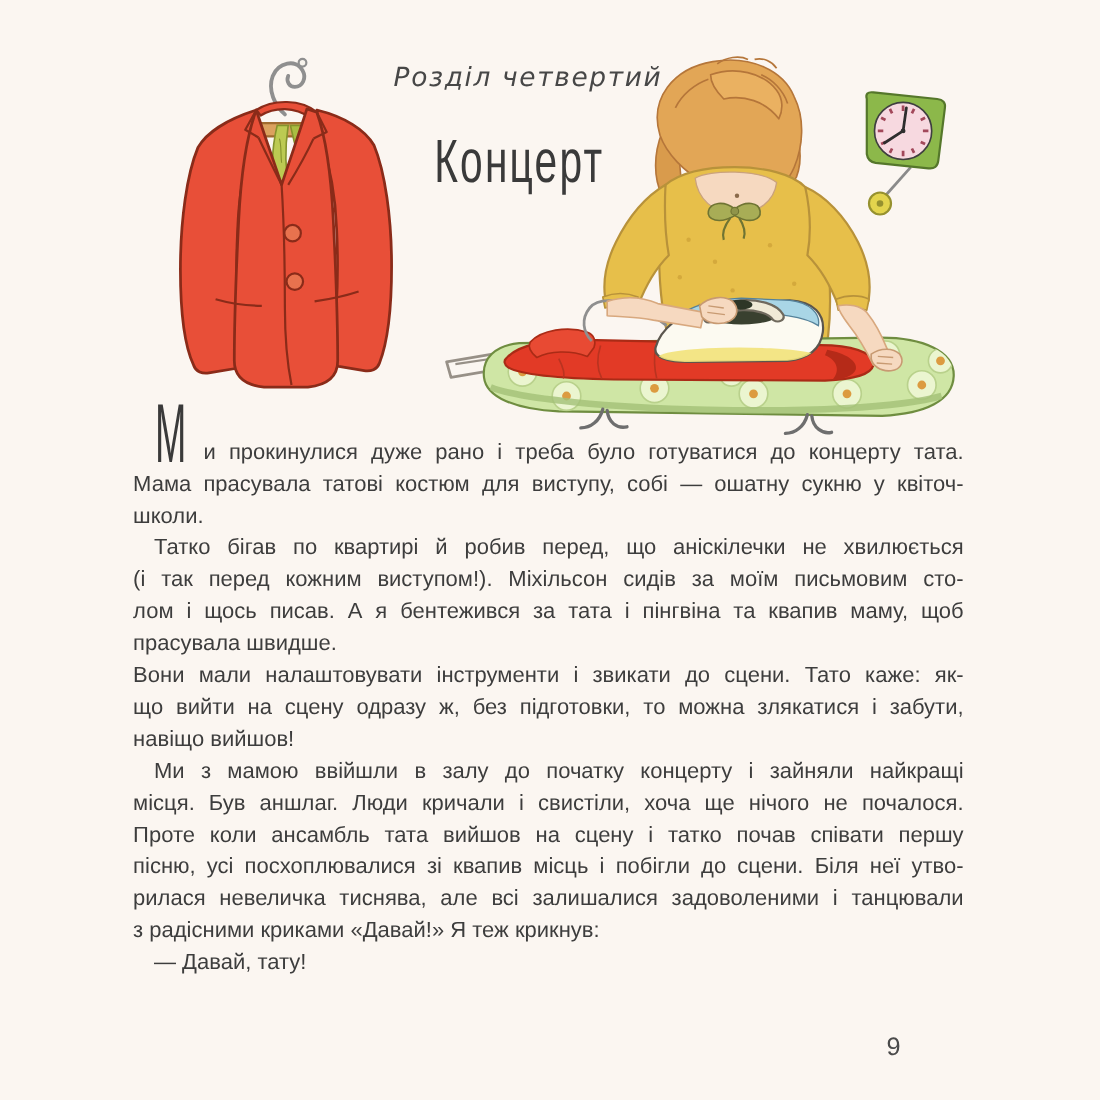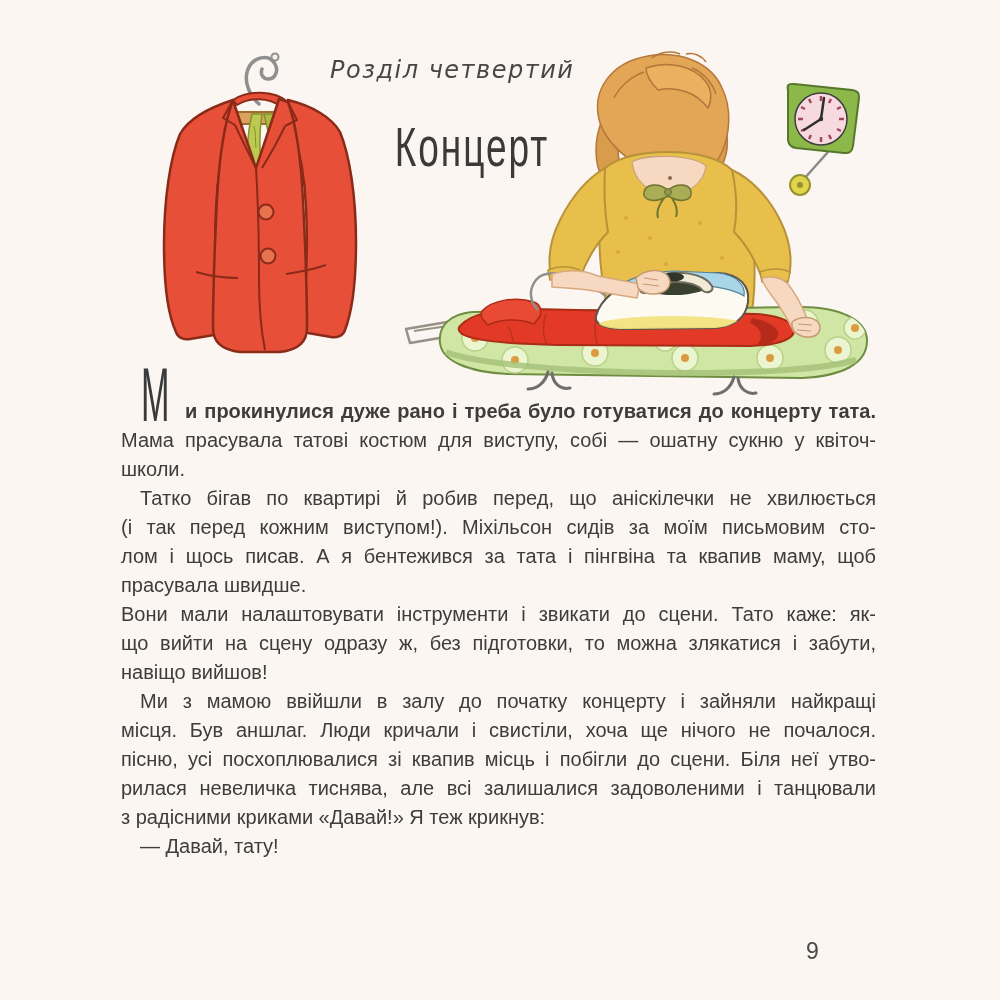--- a/index.html
+++ b/index.html
@@ -2,21 +2,21 @@
 <html><head>
 <meta charset="utf-8">
 <style>
   html,body{margin:0;padding:0;background:#e8e4e0;}
   .page{
     position:relative;width:1000px;height:1000px;margin:0 auto;
     background:#fbf6f1;overflow:hidden;
     font-family:"Liberation Sans",sans-serif;color:#3d3d3d;
   }
   .kicker{
-    position:absolute;left:330px;top:56px;width:300px;text-align:left;
+    position:absolute;left:330px;top:56px;width:300px;text-align:center;
     font-family:"DejaVu Sans",sans-serif;font-size:24px;color:#474747;
     letter-spacing:1.5px;font-style:italic;
   }
   .title{
     position:absolute;left:322px;top:116px;width:300px;text-align:center;
     font-family:"Liberation Sans",sans-serif;font-size:37px;color:#3a3a3a;
     letter-spacing:2px;transform:scaleY(1.5);transform-origin:center top;
   }
   .svg-illu{position:absolute;}
   .dropcap{
@@ -24,21 +24,21 @@
     color:#3a3a3a;transform:scale(0.45,1);transform-origin:left top;
     font-family:"Liberation Sans",sans-serif;
   }
   .story{
     position:absolute;left:121px;top:397px;width:755px;
     font-size:20px;line-height:29px;color:#3d3d3d;
   }
   .line{height:29px;text-align:justify;text-align-last:justify;white-space:nowrap;}
   .line.last{text-align-last:left;}
   .line.indent{text-indent:19px;}
-  .line.dropline{text-indent:64px;font-weight:bold;}
+  .line.dropline{text-indent:64px;}
   .page-number{
     position:absolute;left:806px;top:938px;font-size:23px;color:#4a4a4a;
   }
 </style>
 </head>
 <body>
 
 <div class="page">
 
   <svg class="svg-illu" style="left:138px;top:40px;" width="235" height="335" viewBox="0 0 235 335">
@@ -227,20 +227,21 @@
       <div class="line last">школи.</div>
       <div class="line indent">Татко бігав по квартирі й робив перед, що аніскілечки не хвилюється</div>
       <div class="line">(і так перед кожним виступом!). Міхільсон сидів за моїм письмовим сто-</div>
       <div class="line">лом і щось писав. А я бентежився за тата і пінгвіна та квапив маму, щоб</div>
       <div class="line last">прасувала швидше.</div>
       <div class="line">Вони мали налаштовувати інструменти і звикати до сцени. Тато каже: як-</div>
       <div class="line">що вийти на сцену одразу ж, без підготовки, то можна злякатися і забути,</div>
       <div class="line last">навіщо вийшов!</div>
       <div class="line indent">Ми з мамою ввійшли в залу до початку концерту і зайняли найкращі</div>
       <div class="line">місця. Був аншлаг. Люди кричали і свистіли, хоча ще нічого не почалося.</div>
+      <div class="line">Проте коли ансамбль тата вийшов на сцену і татко почав співати першу</div>
       <div class="line">пісню, усі посхоплювалися зі квапив місць і побігли до сцени. Біля неї утво-</div>
       <div class="line">рилася невеличка тиснява, але всі залишалися задоволеними і танцювали</div>
       <div class="line last">з радісними криками «Давай!» Я теж крикнув:</div>
       <div class="line last indent">— Давай, тату!</div>
     </div>
 
   <div class="page-number">9</div>
 </div>
 
 </body></html>

